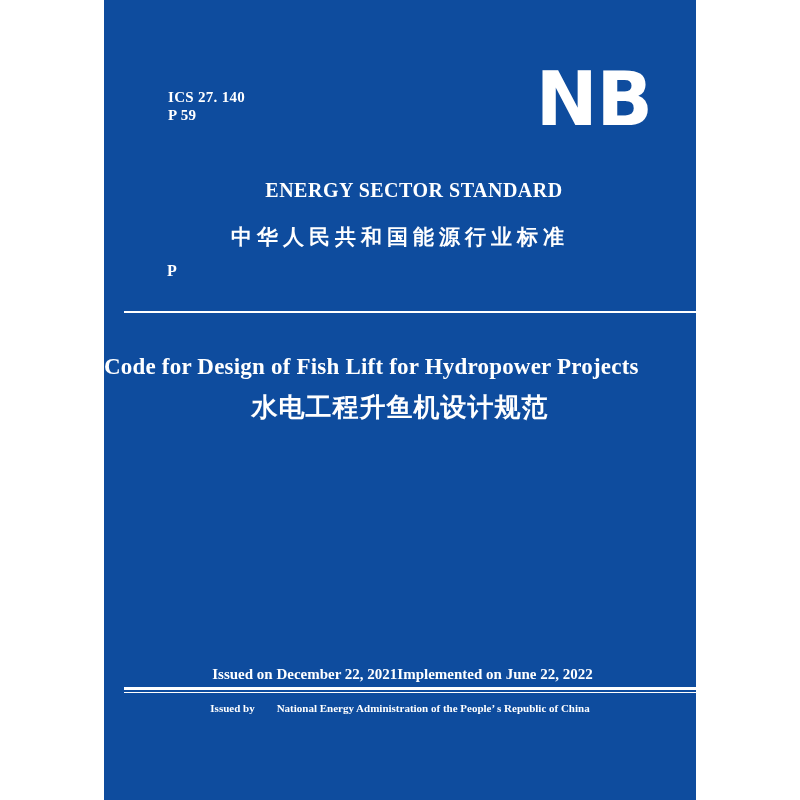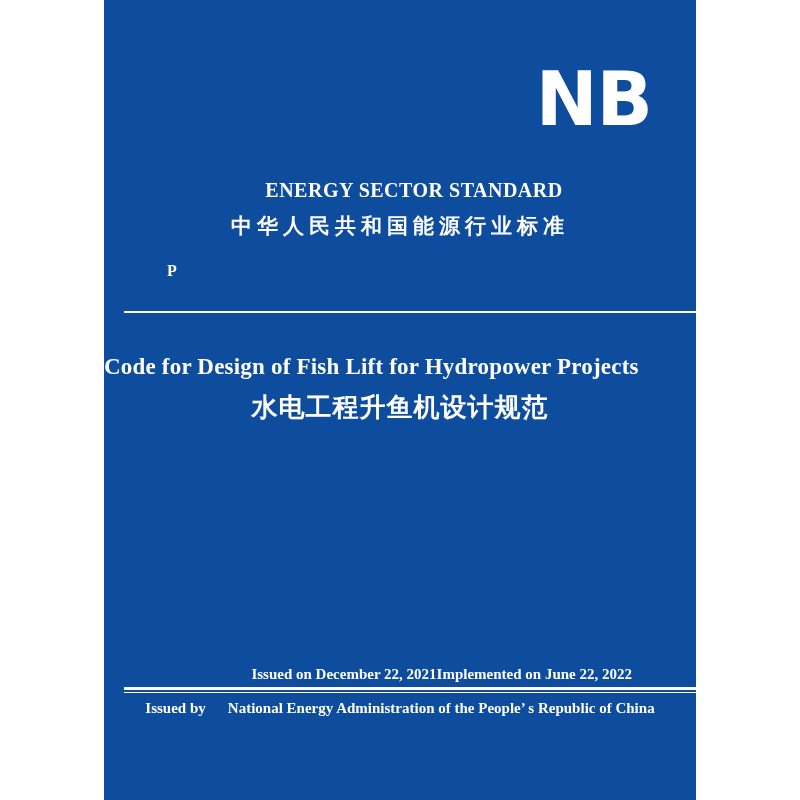--- a/index.html
+++ b/index.html
@@ -53,21 +53,21 @@
     text-align: center;
   }
   .org-line-en {
     font-size: 20px;
     font-weight: bold;
     line-height: 27px;
     letter-spacing: 0.5px;
     padding-left: 28px;
   }
   .org-line-cn {
-    margin-top: 9px;
+    margin-top: 20px;
     font-family: Liberation Serif, serif;
     font-size: 21px;
     font-weight: bold;
     line-height: 26px;
     letter-spacing: 5px;
   }
   .class-number-row {
     position: absolute;
     left: 63px;
     right: 53px;
@@ -111,21 +111,21 @@
     font-size: 26px;
     font-weight: bold;
     letter-spacing: 1px;
   }
   .dates-row {
     position: absolute;
     left: 69px;
     right: 64px;
     top: 665px;
     display: flex;
-    justify-content: flex-end;
+    justify-content: center;
     font-size: 15px;
     font-weight: bold;
     line-height: 19px;
   }
   .rule-double {
     position: absolute;
     left: 20px;
     right: 0;
     top: 687px;
   }
@@ -137,34 +137,38 @@
   .rule-double .thin {
     height: 1px;
     background: #ffffff;
   }
   .issued-by-row {
     position: absolute;
     left: 0;
     right: 0;
     top: 698px;
     text-align: center;
-    font-size: 15px;
+    font-size: 11px;
     font-weight: bold;
     line-height: 20px;
   }
   .issued-by-row .label {
     margin-right: 22px;
   }
 </style>
 </head>
 <body>
 
 <div class="page">
   <div class="cover">
 
+    <div class="ics-block">
+      <div>ICS 27. 140</div>
+      <div>P 59</div>
+    </div>
 
     <div class="nb-logo">NB</div>
 
     <div class="org-block">
       <div class="org-line-en">ENERGY SECTOR STANDARD</div>
       <div class="org-line-cn">中华人民共和国能源行业标准</div>
     </div>
 
     <div class="class-number-row">
       <span class="class-letter">P</span>

